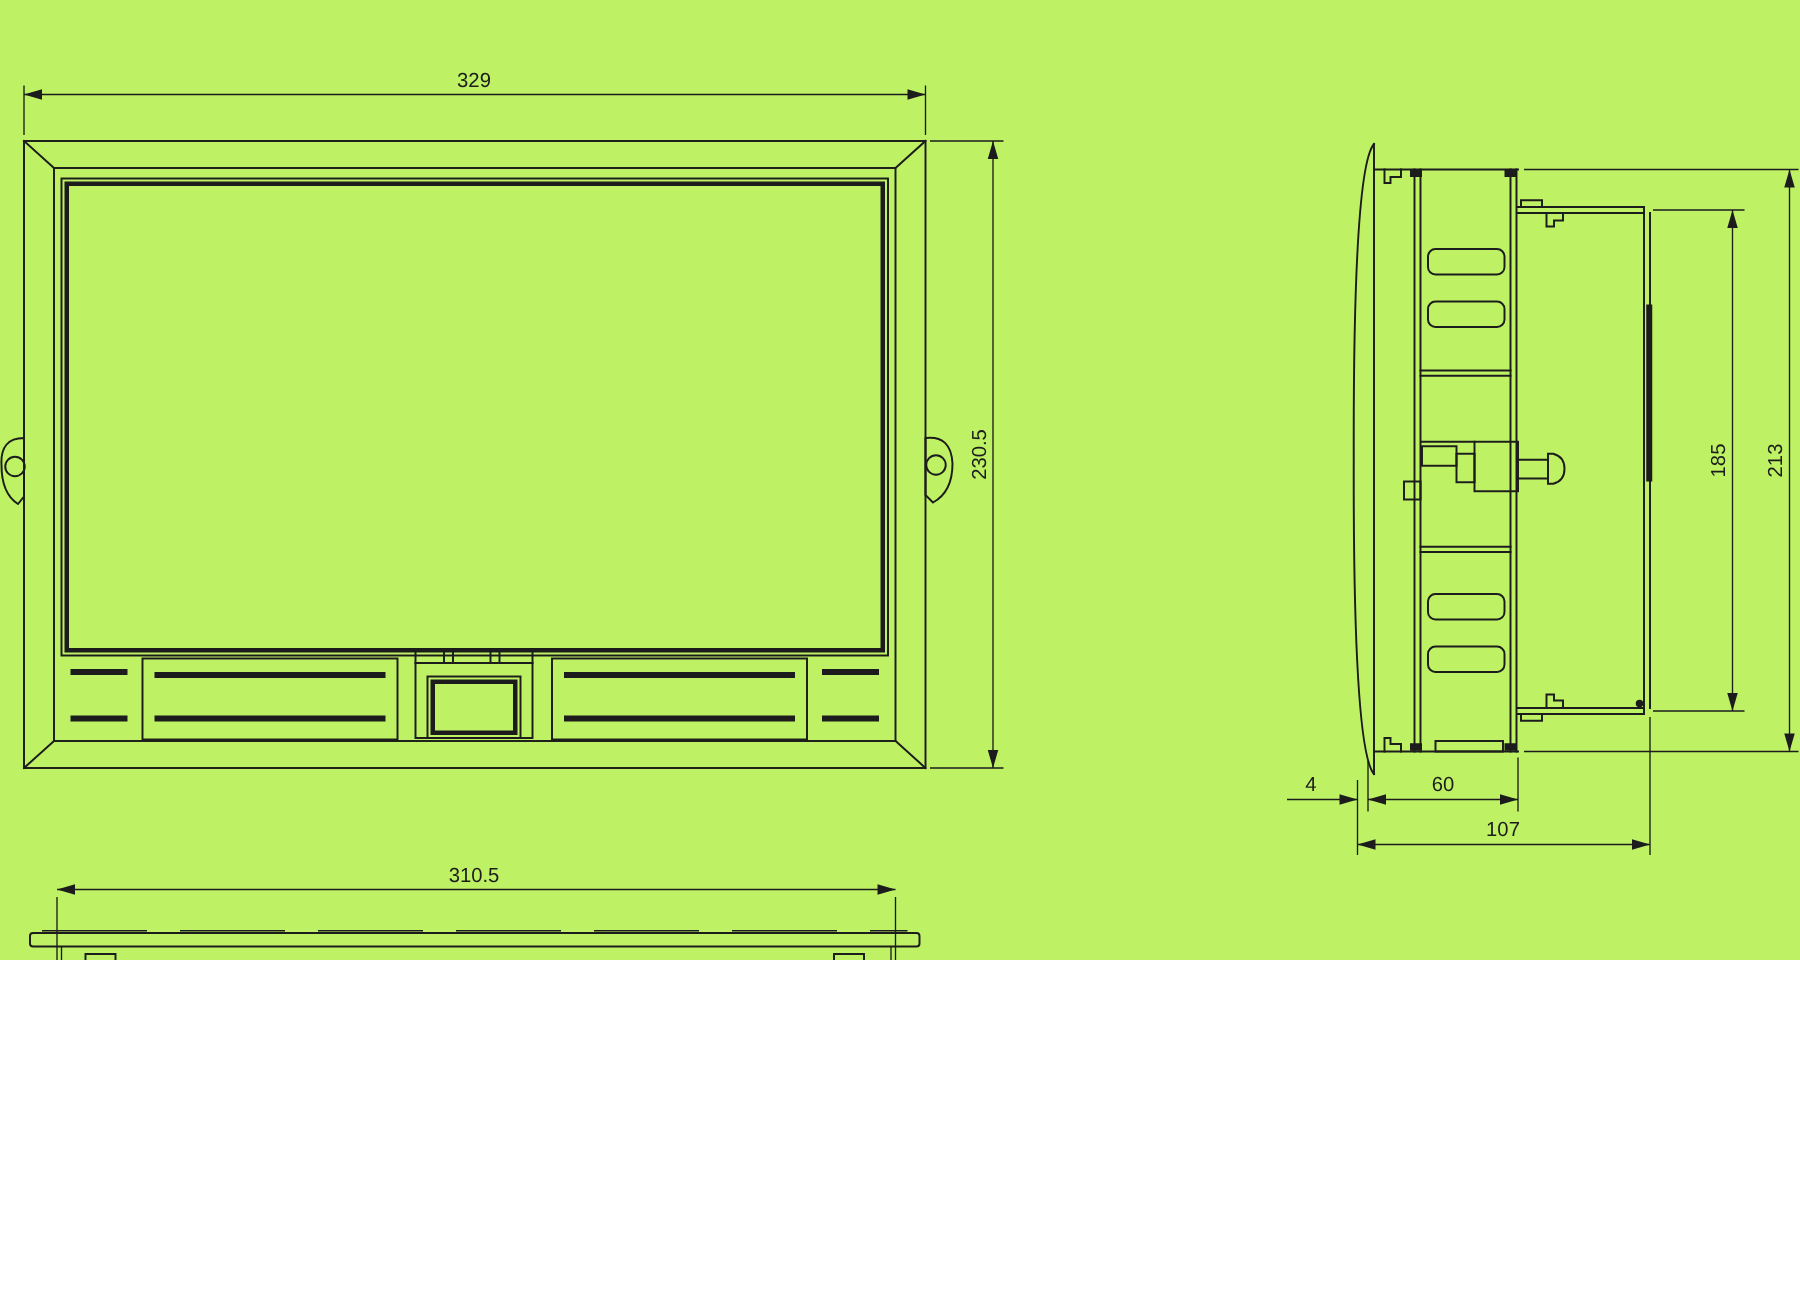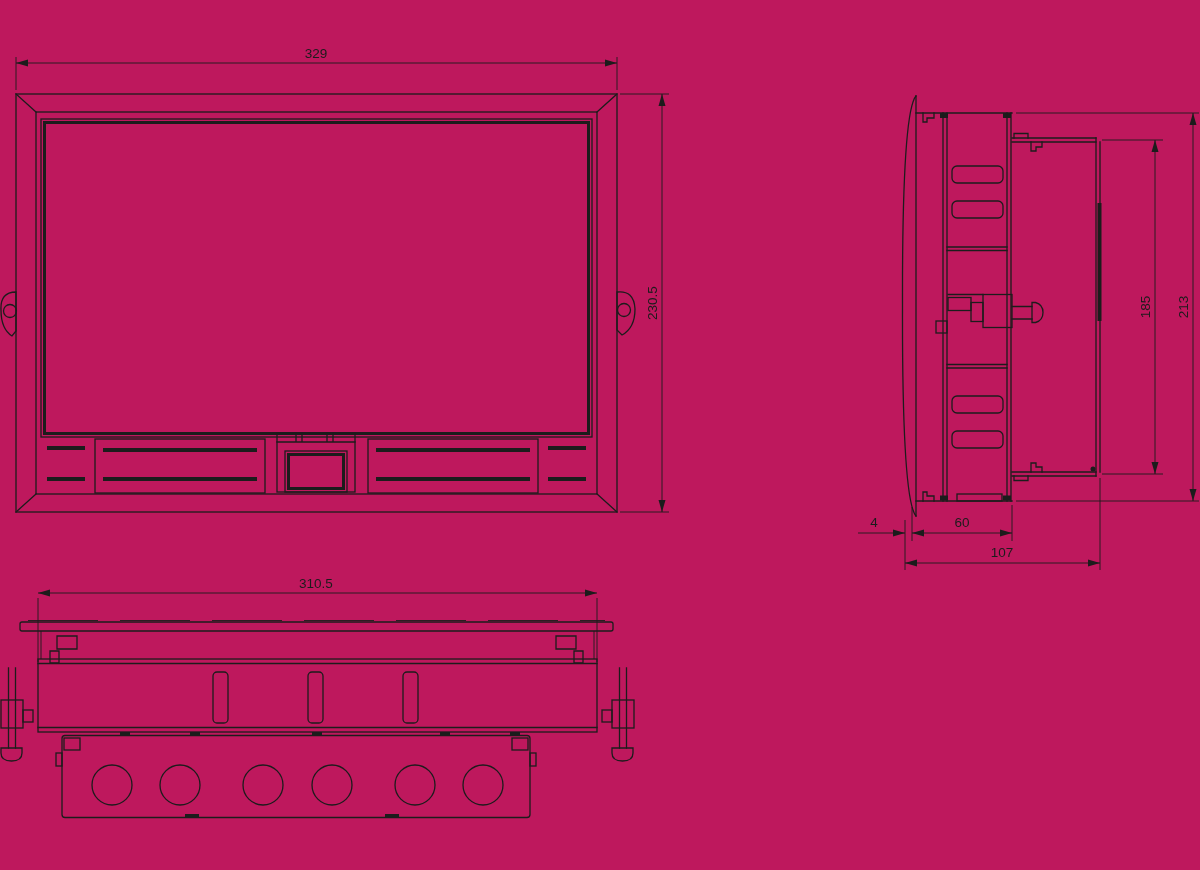--- a/index.html
+++ b/index.html
@@ -1,16 +1,16 @@
 <!DOCTYPE html>
 <html><head>
 <meta charset="utf-8">
 <style>
   html,body{margin:0;padding:0;background:#ffffff;}
-  .stage{position:relative;width:1200px;height:870px;background:#be185d;overflow:hidden;
+  .stage{position:relative;width:1200px;height:640px;background:#bef264;overflow:hidden;
          font-family:"Liberation Sans", sans-serif;text-align:center;}
   svg{display:block;}
   .ln   {stroke:#1c1c1c;stroke-width:1.3;fill:none;stroke-linecap:square;}
   .lnthk{stroke:#1c1c1c;stroke-width:3;fill:none;}
   .thin {stroke:#1c1c1c;stroke-width:0.9;fill:none;}
   .dim  {stroke:#1c1c1c;stroke-width:0.9;fill:none;}
   .blk  {fill:#1c1c1c;stroke:none;}
   .dimtxt{font-family:"Liberation Sans", sans-serif;font-size:13.5px;fill:#1c1c1c;}
   marker path{fill:#1c1c1c;}
 </style>

